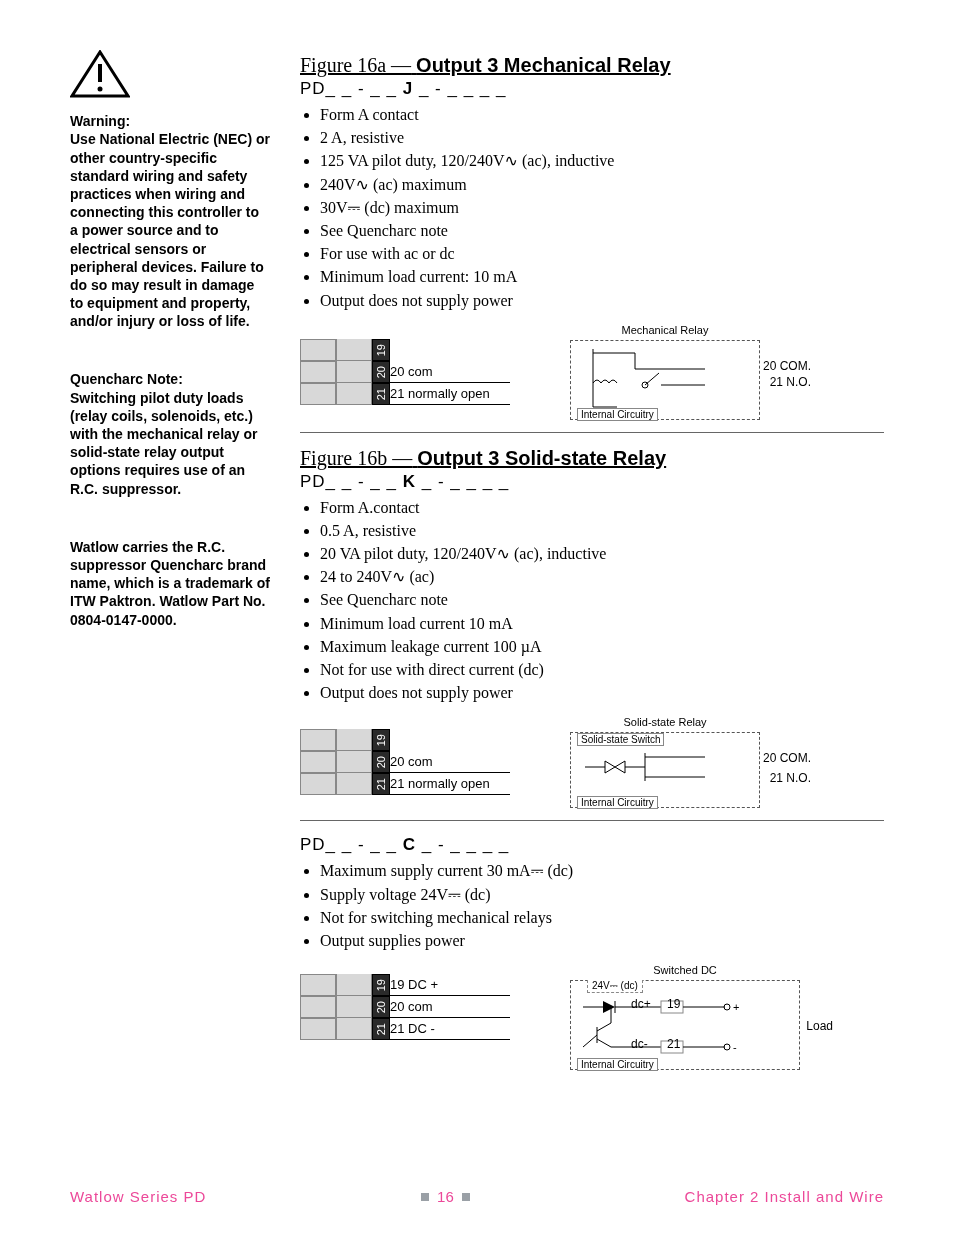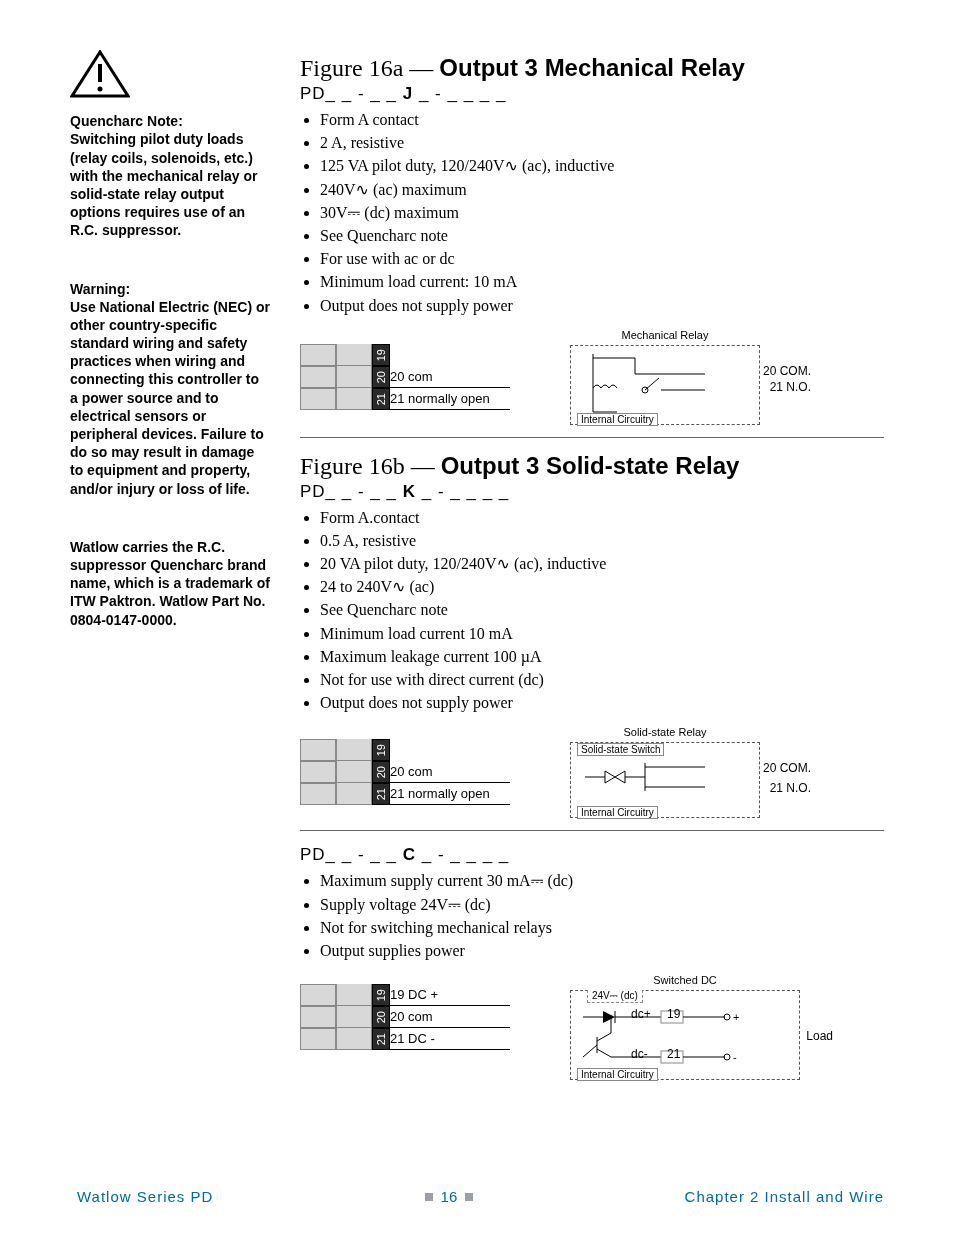--- a/index.html
+++ b/index.html
@@ -3,29 +3,29 @@
 <meta charset="utf-8">
 <style>
   * { box-sizing: border-box; margin: 0; padding: 0; }
   html, body { width: 954px; height: 1235px; background: #fff; font-family: "Times New Roman", Times, serif; color: #000; }
   .page { width: 954px; height: 1235px; position: relative; padding: 50px 70px 40px 70px; }
   .columns { display: flex; gap: 30px; height: 1100px; }
   .sidebar { width: 200px; font-family: Arial, Helvetica, sans-serif; font-size: 14px; font-weight: bold; line-height: 1.3; }
   .warn-icon { width: 60px; height: 48px; margin-bottom: 10px; }
   .sidebar p { margin-bottom: 40px; }
   .main { flex: 1; font-size: 16px; }
-  .fig-head { font-family: "Times New Roman", serif; font-size: 24px; margin-top: 4px; }
+  .fig-head { font-family: "Times New Roman", serif; font-size: 20px; margin-top: 4px; text-decoration: underline; }
   .fig-head .figref { font-weight: normal; }
   .fig-head .figtitle { font-weight: bold; font-family: Arial, Helvetica, sans-serif; }
   .pdline { font-family: Liberation Sans, sans-serif; font-size: 17px; margin-top: 2px; letter-spacing: 1px; }
   .pdline .key { font-weight: bold; }
   ul.specs { list-style: disc; padding-left: 20px; margin-top: 4px; font-family: "Times New Roman", serif; font-size: 16px; line-height: 1.45; }
   .figrow { display: flex; align-items: center; gap: 60px; margin: 12px 0 12px 0; }
   hr.sep { border: none; border-top: 1px solid #666; margin: 6px 0 14px 0; }
-  .footer { position: absolute; bottom: 30px; left: 70px; right: 70px; display: flex; justify-content: space-between; align-items: center; font-family: Arial, Helvetica, sans-serif; font-size: 15px; color: #0369a1; margin-left: 7px; }
+  .footer { position: absolute; bottom: 30px; left: 70px; right: 70px; display: flex; justify-content: space-between; align-items: center; font-family: Arial, Helvetica, sans-serif; font-size: 15px; color: #ec4899; }
   .footer .ctr { display: flex; align-items: center; gap: 8px; }
   .footer .sq { width: 8px; height: 8px; background: #9aa0a6; display: inline-block; }
 
   
   .term-block { display: grid; grid-template-columns: 36px 36px 18px 120px; grid-auto-rows: 22px; font-family: Arial, Helvetica, sans-serif; font-size: 13px; }
   .term-block .cell-outer { background: #d8d8d8; border: 1px solid #888; }
   .term-block .cell-outer + .cell-outer { border-top: none; }
   .term-block .cell-lbl { background: #2a2a2a; color: #fff; display:flex; align-items:center; justify-content:center; border: 1px solid #000; font-size: 11px; }
   .term-block .wire-text { border-bottom: 1px solid #000; display:flex; align-items:center; white-space: nowrap;}
   .term-block .wire-blank { }
@@ -42,22 +42,22 @@
 
 <div class="page">
   <div class="columns">
 
     <aside class="sidebar">
       <svg class="warn-icon" viewBox="0 0 60 48">
         <polygon points="30,2 58,46 2,46" fill="none" stroke="#000" stroke-width="3"></polygon>
         <line x1="30" y1="14" x2="30" y2="32" stroke="#000" stroke-width="4"></line>
         <circle cx="30" cy="39" r="2.5" fill="#000"></circle>
       </svg>
+      <p><span>Warning:</span><br><span>Use National Electric (NEC) or other country-specific standard wiring and safety practices when wiring and connecting this controller to a power source and to electrical sensors or peripheral devices. Failure to do so may result in damage to equipment and property, and/or injury or loss of life.</span></p>
       <p><span>Quencharc Note:</span><br><span>Switching pilot duty loads (relay coils, solenoids, etc.) with the mechanical relay or solid-state relay output options requires use of an R.C. suppressor.</span></p>
-      <p><span>Warning:</span><br><span>Use National Electric (NEC) or other country-specific standard wiring and safety practices when wiring and connecting this controller to a power source and to electrical sensors or peripheral devices. Failure to do so may result in damage to equipment and property, and/or injury or loss of life.</span></p>
       <p>Watlow carries the R.C. suppressor Quencharc brand name, which is a trademark of ITW Paktron. Watlow Part No. 0804-0147-0000.</p>
     </aside>
 
     <main class="main">
 
       <h2 class="fig-head">
         <span class="figref">Figure 16a —</span>
         <span class="figtitle">Output 3 Mechanical Relay</span>
       </h2>
       <div class="pdline">

